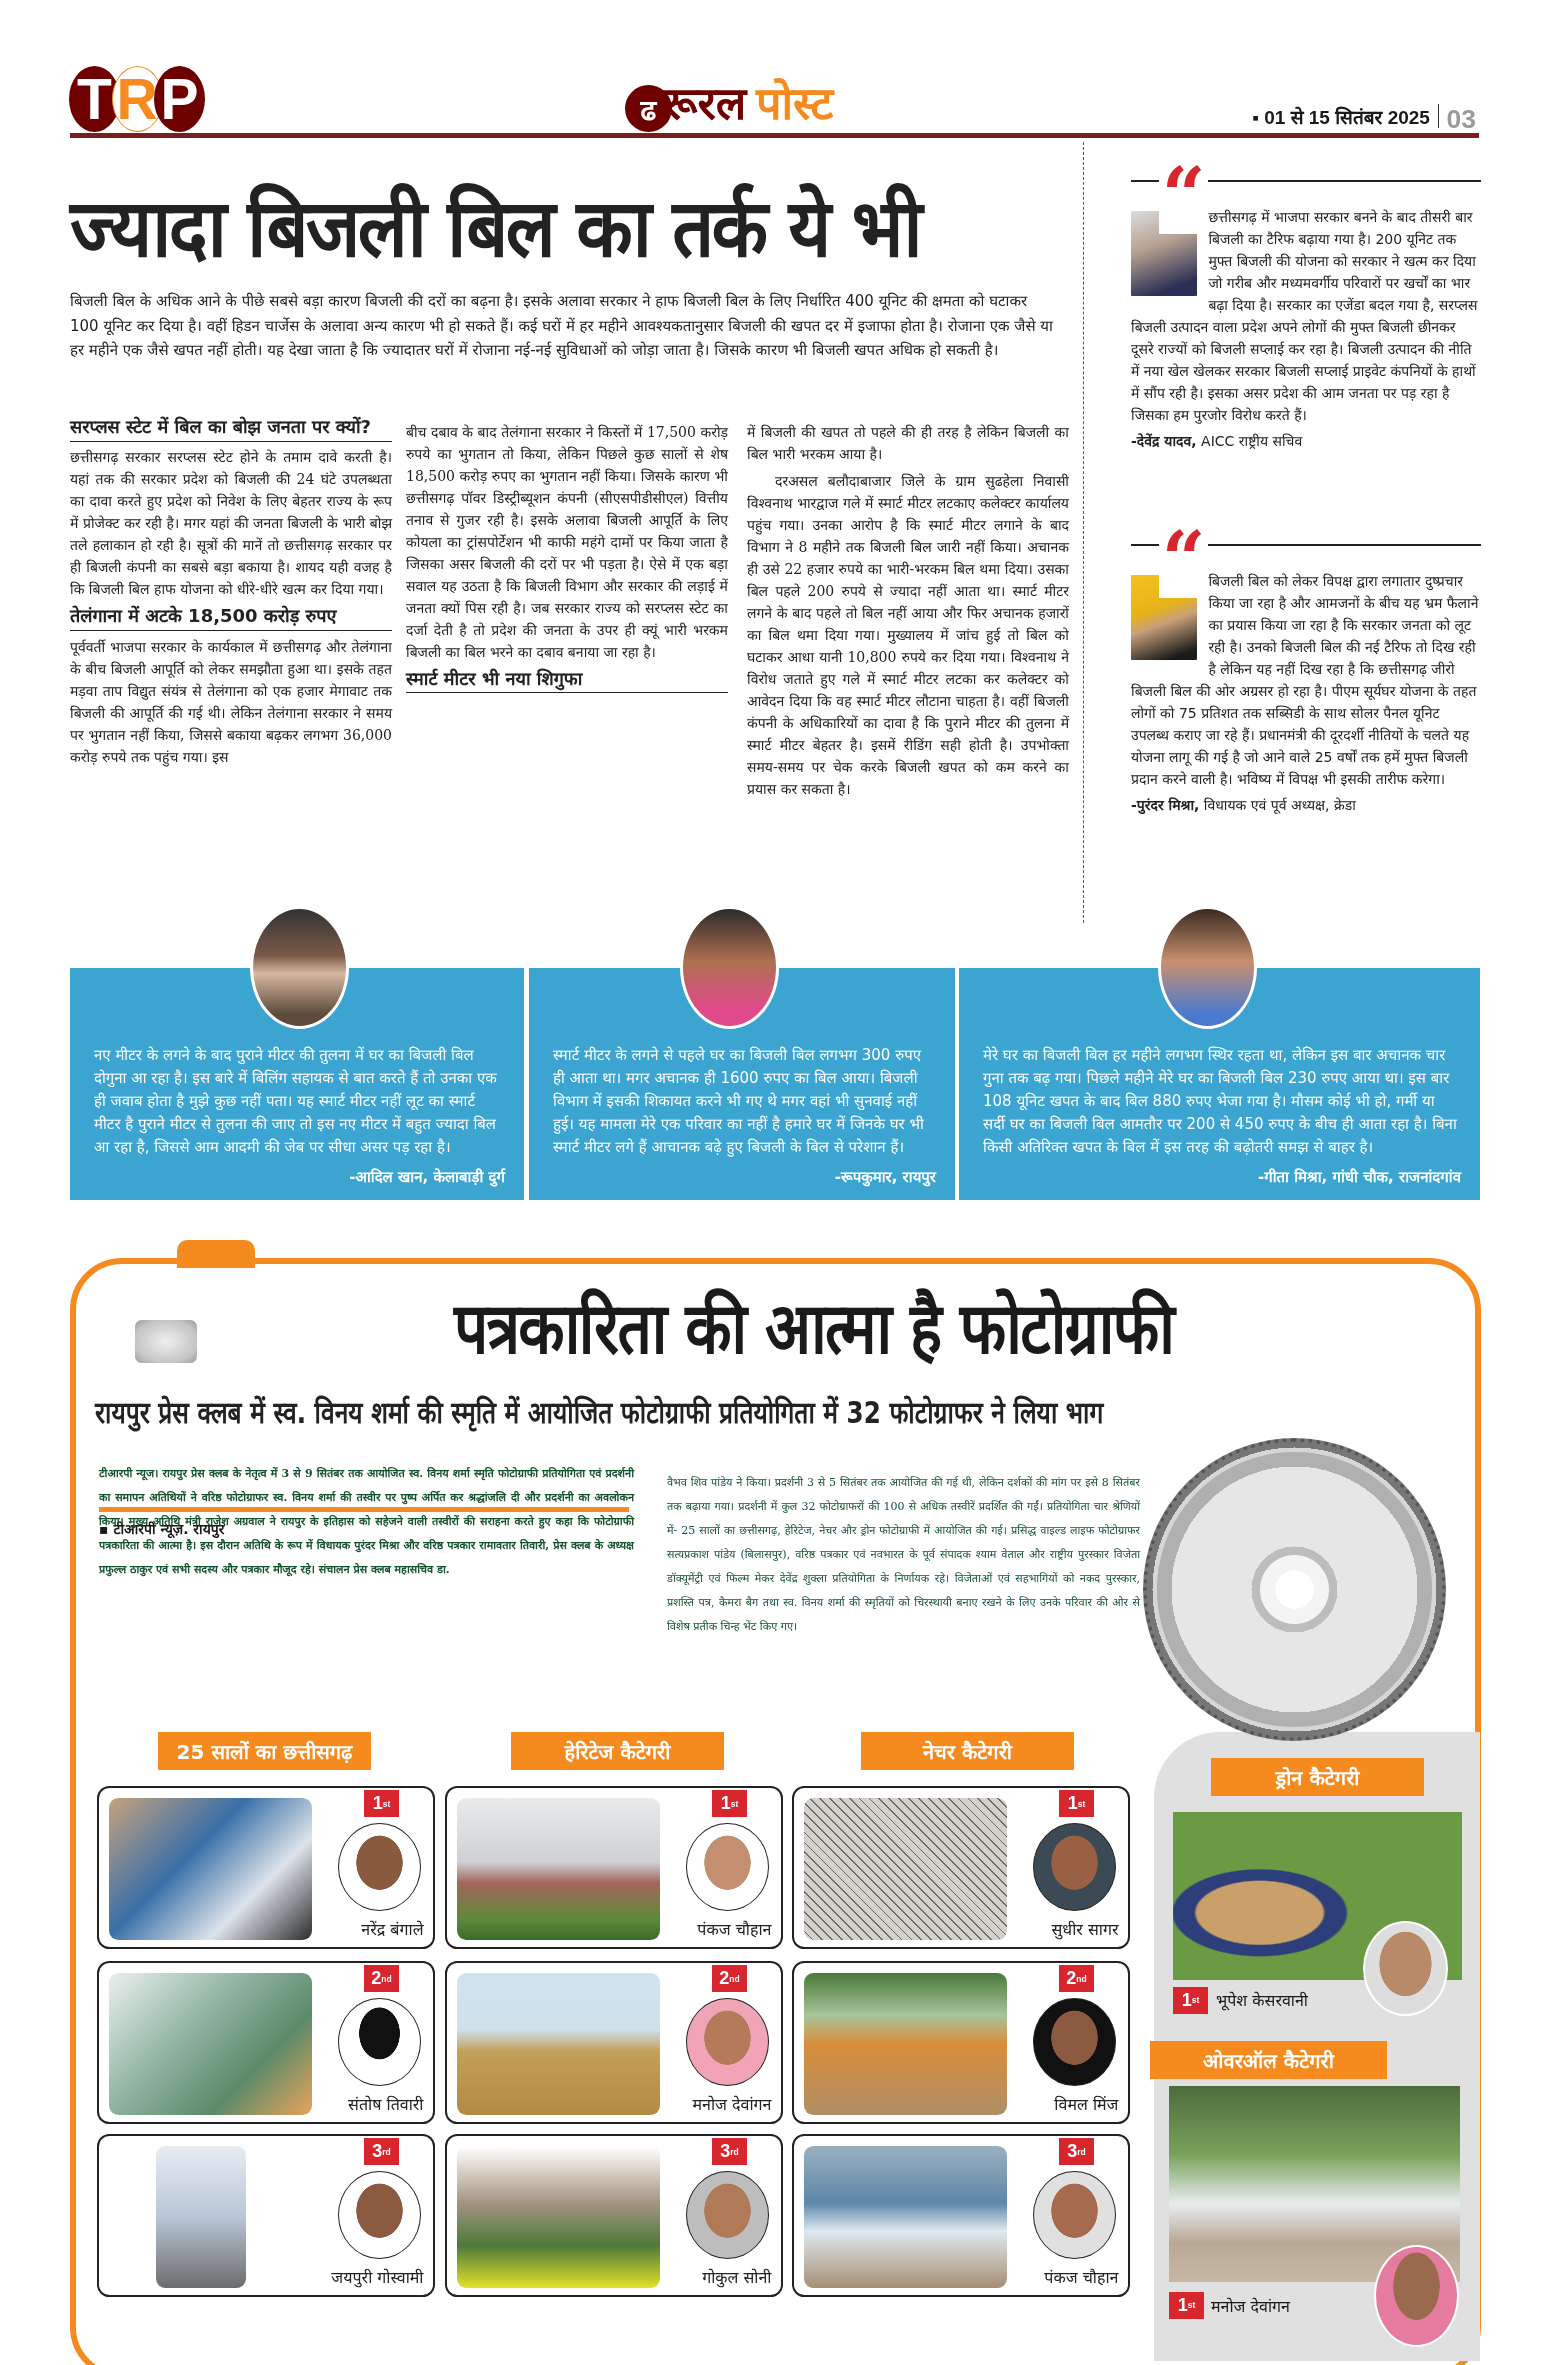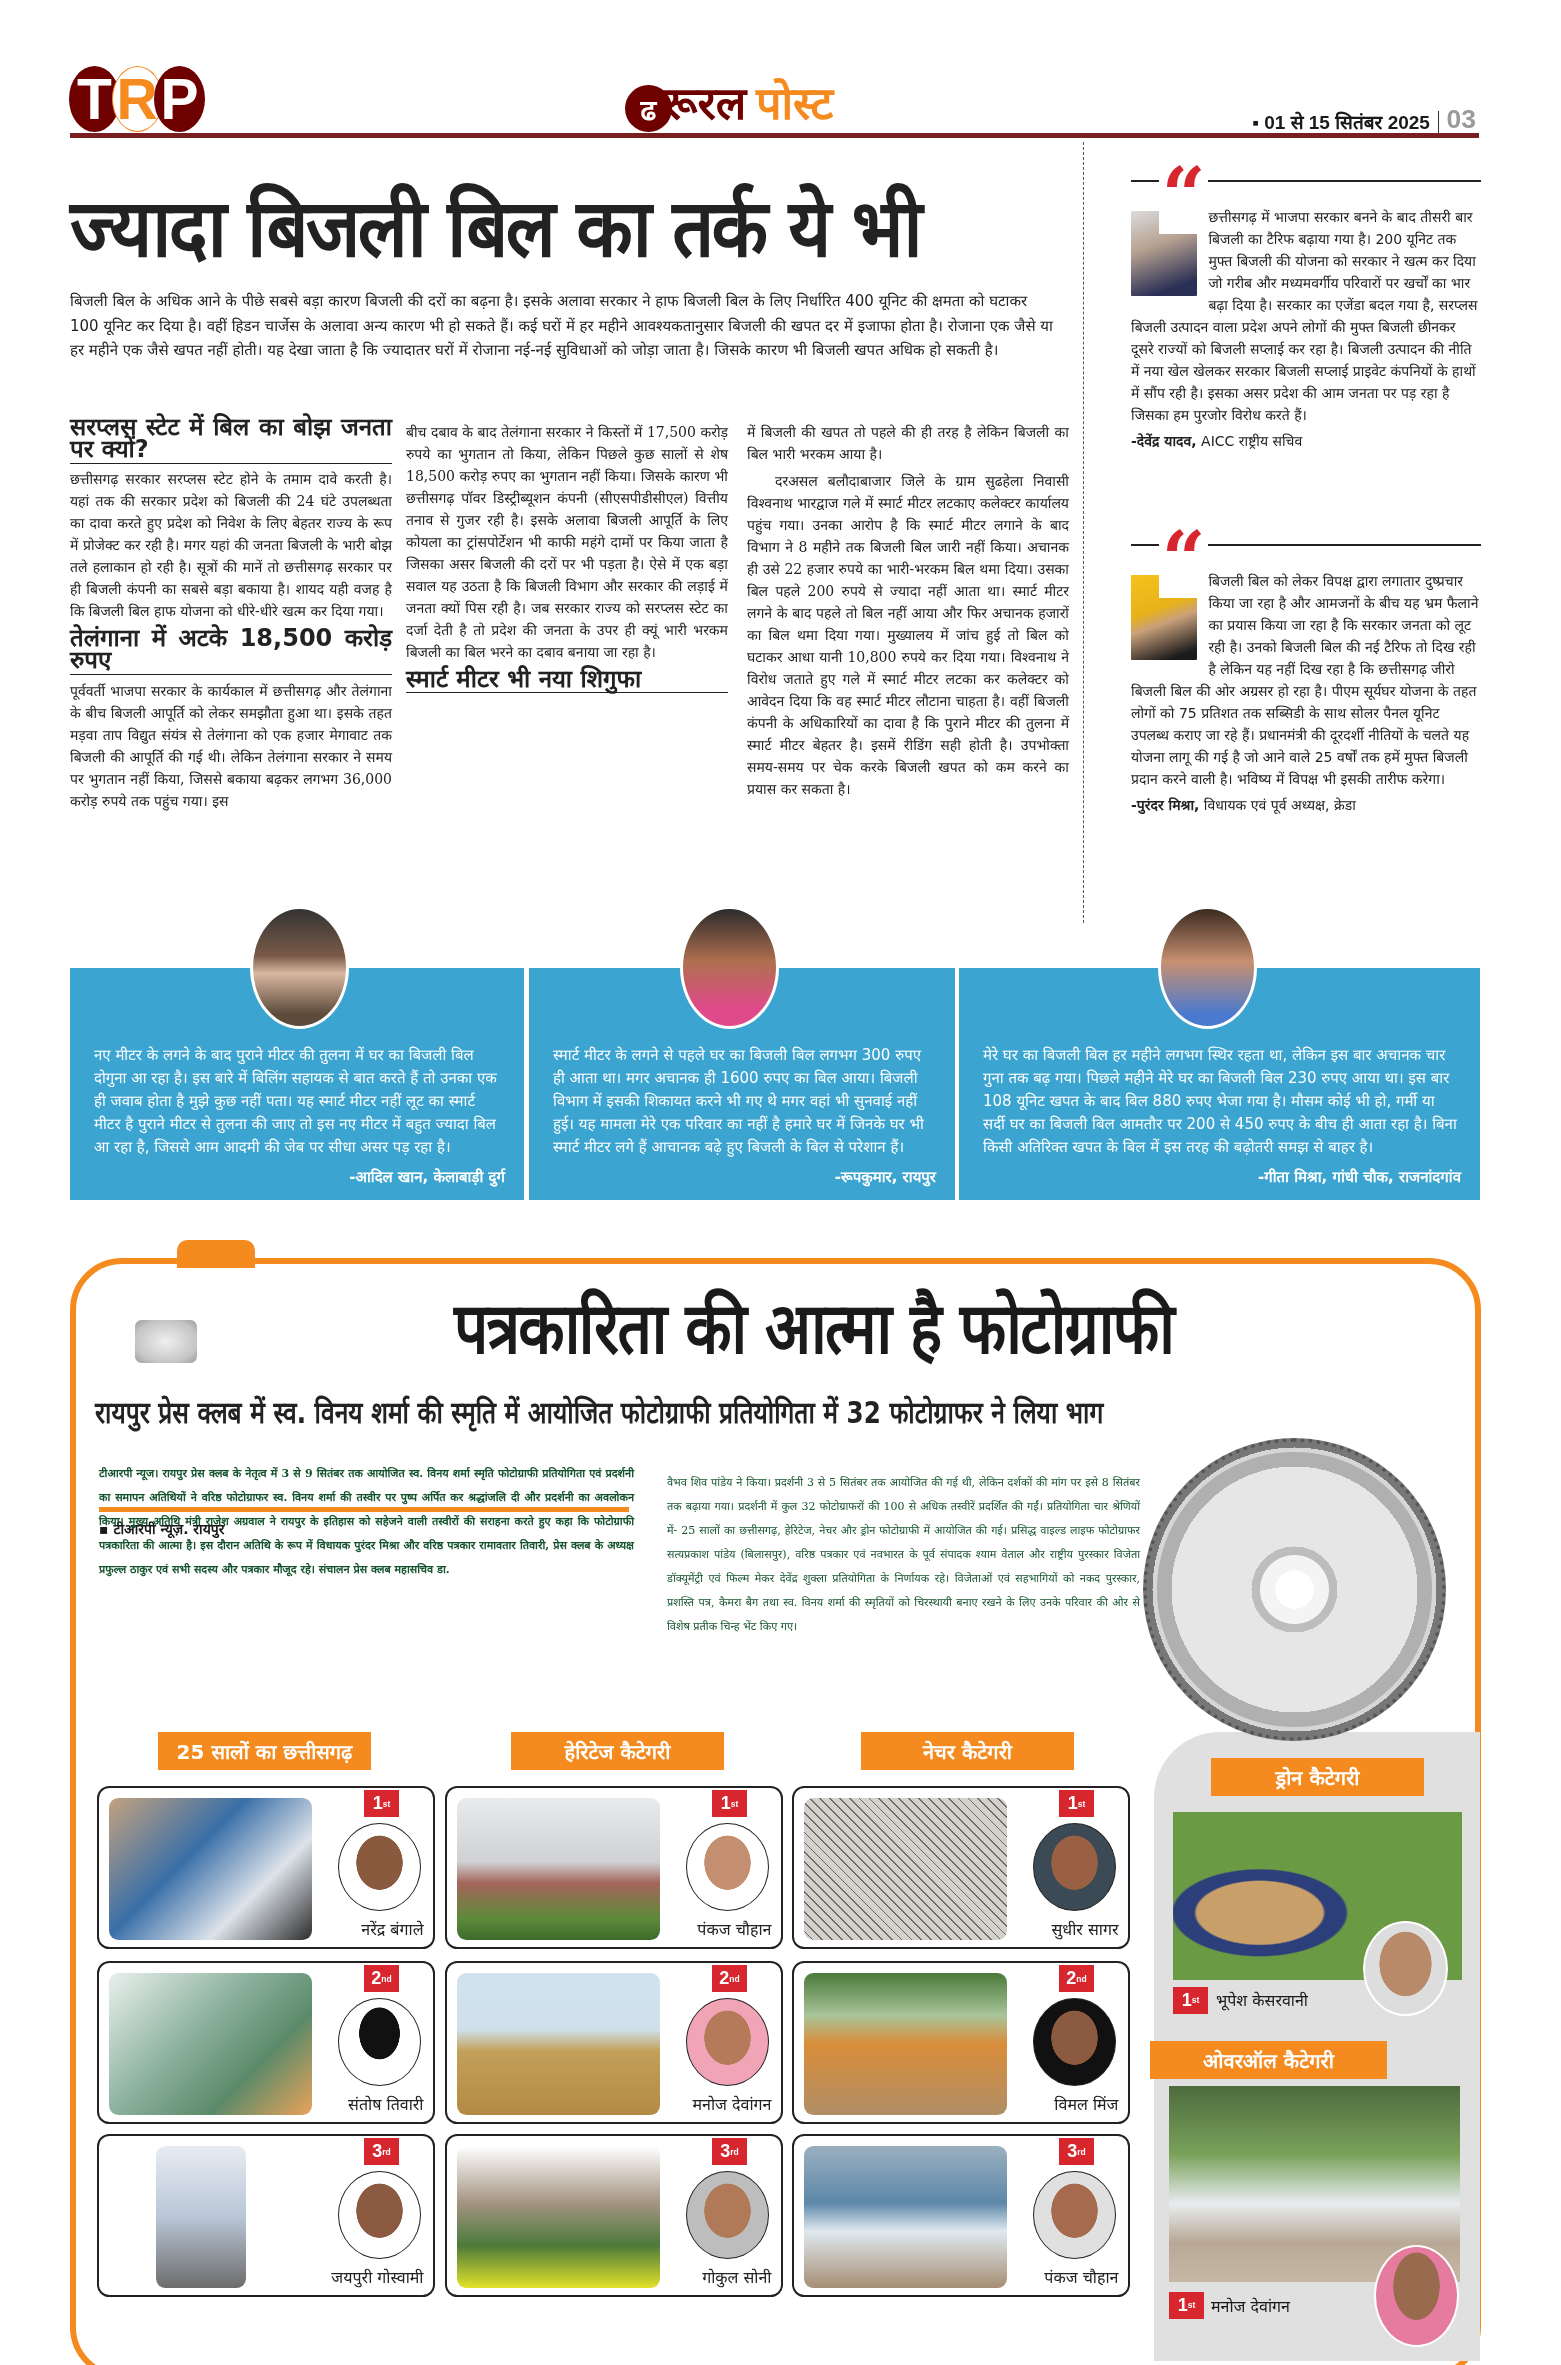--- a/index.html
+++ b/index.html
@@ -9,34 +9,34 @@
   
   .trp { left: 69px; top: 66px; display: flex; gap: 0; }
   .trp .ltr { width: 51px; height: 66px; border-radius: 50%; display: flex; align-items: center; justify-content: center; font-family: "Liberation Sans", sans-serif; font-weight: bold; font-size: 57px; color: #fff; margin-right: -8.5px; }
   .trp .l1 { background: #6f0000; }
   .trp .l2 { background: #fff; color: #f58a1f; border: 1.9px solid #f58a1f; }
   .trp .l3 { background: #6f0000; }
   .brand { left: 625px; top: 71px; display: flex; align-items: flex-end; }
   .brand .dot { width: 47px; height: 47px; border-radius: 50%; background: #6f0000; color:#fff; font-size: 28px; display:flex; align-items:center; justify-content:center; font-weight:bold; }
   .brand .w1 { font-size: 45px; font-weight: bold; color: #6f0000; font-family: "DejaVu Serif", serif; margin-left: -9.5px; }
   .brand .w2 { font-size: 45px; font-weight: bold; color: #f58a1f; font-family: "DejaVu Serif", serif; margin-left: 9.5px; }
-  .dateline { right: 85px; top: 104px; display: flex; align-items: flex-end; gap: 7.6px; }
+  .dateline { right: 85px; top: 104px; display: flex; align-items: flex-start; gap: 7.6px; }
   .dateline .dt { font-size: 19px; font-weight: bold; font-family: "Liberation Sans", sans-serif; }
   .dateline .sep { width: 1.4px; height: 24px; background: #333; }
   .dateline .pg { font-size: 26.5px; font-weight: bold; color: #9a9a9a; font-family: "Liberation Sans", sans-serif; }
   .rule-top { left: 70px; top: 133px; width: 1409px; height: 4.7px; background: #7a1f1f; }
   .vdash { left: 1083px; top: 142px; width: 0; height: 781px; border-left: 1.4px dashed #555; }
 
   
   .headline { left: 70px; top: 170px; font-size: 80px; font-weight: bold; font-family: "DejaVu Sans", sans-serif; letter-spacing: -2.8px; color:#222; transform: scaleX(0.92); transform-origin: left; }
   .intro { left: 70px; top: 289px; width: 984px; font-size: 15px; line-height: 24.6px; color: #222; }
 
   
   .col { top: 416px; width: 322px; font-size: 14px; line-height: 22px; text-align: justify; font-family: "DejaVu Serif", serif; color:#222; }
-  .col h3 { font-family: "DejaVu Sans", sans-serif; font-size: 24px; line-height: 22px; font-weight: bold; padding-bottom: 2.8px; border-bottom: 1.4px solid #222; margin-bottom: 4.7px; }
+  .col h3 { font-family: "DejaVu Sans", sans-serif; font-size: 18px; line-height: 22px; font-weight: bold; padding-bottom: 2.8px; border-bottom: 1.4px solid #222; margin-bottom: 4.7px; }
   .col p { margin-bottom: 4.7px; }
   .c1 { left: 70px; }
   .c2 { left: 406px; top: 421px; }
   .c3 { left: 747px; top: 421px; }
 
   
   .quote { left: 1131px; width: 350px; }
   .quote .qline { height: 1.9px; background: #222; position: relative; margin-top: 19px; }
   .quote .qmark { position: absolute; left: 28px; top: -22px; font-size: 76px; line-height: 1; color: #d8262e; font-family: "DejaVu Serif", serif; font-weight: bold; background: #fff; padding: 0 2.8px; }
   .quote .body { margin-top: 24px; font-size: 14px; line-height: 22px; color:#222; }

